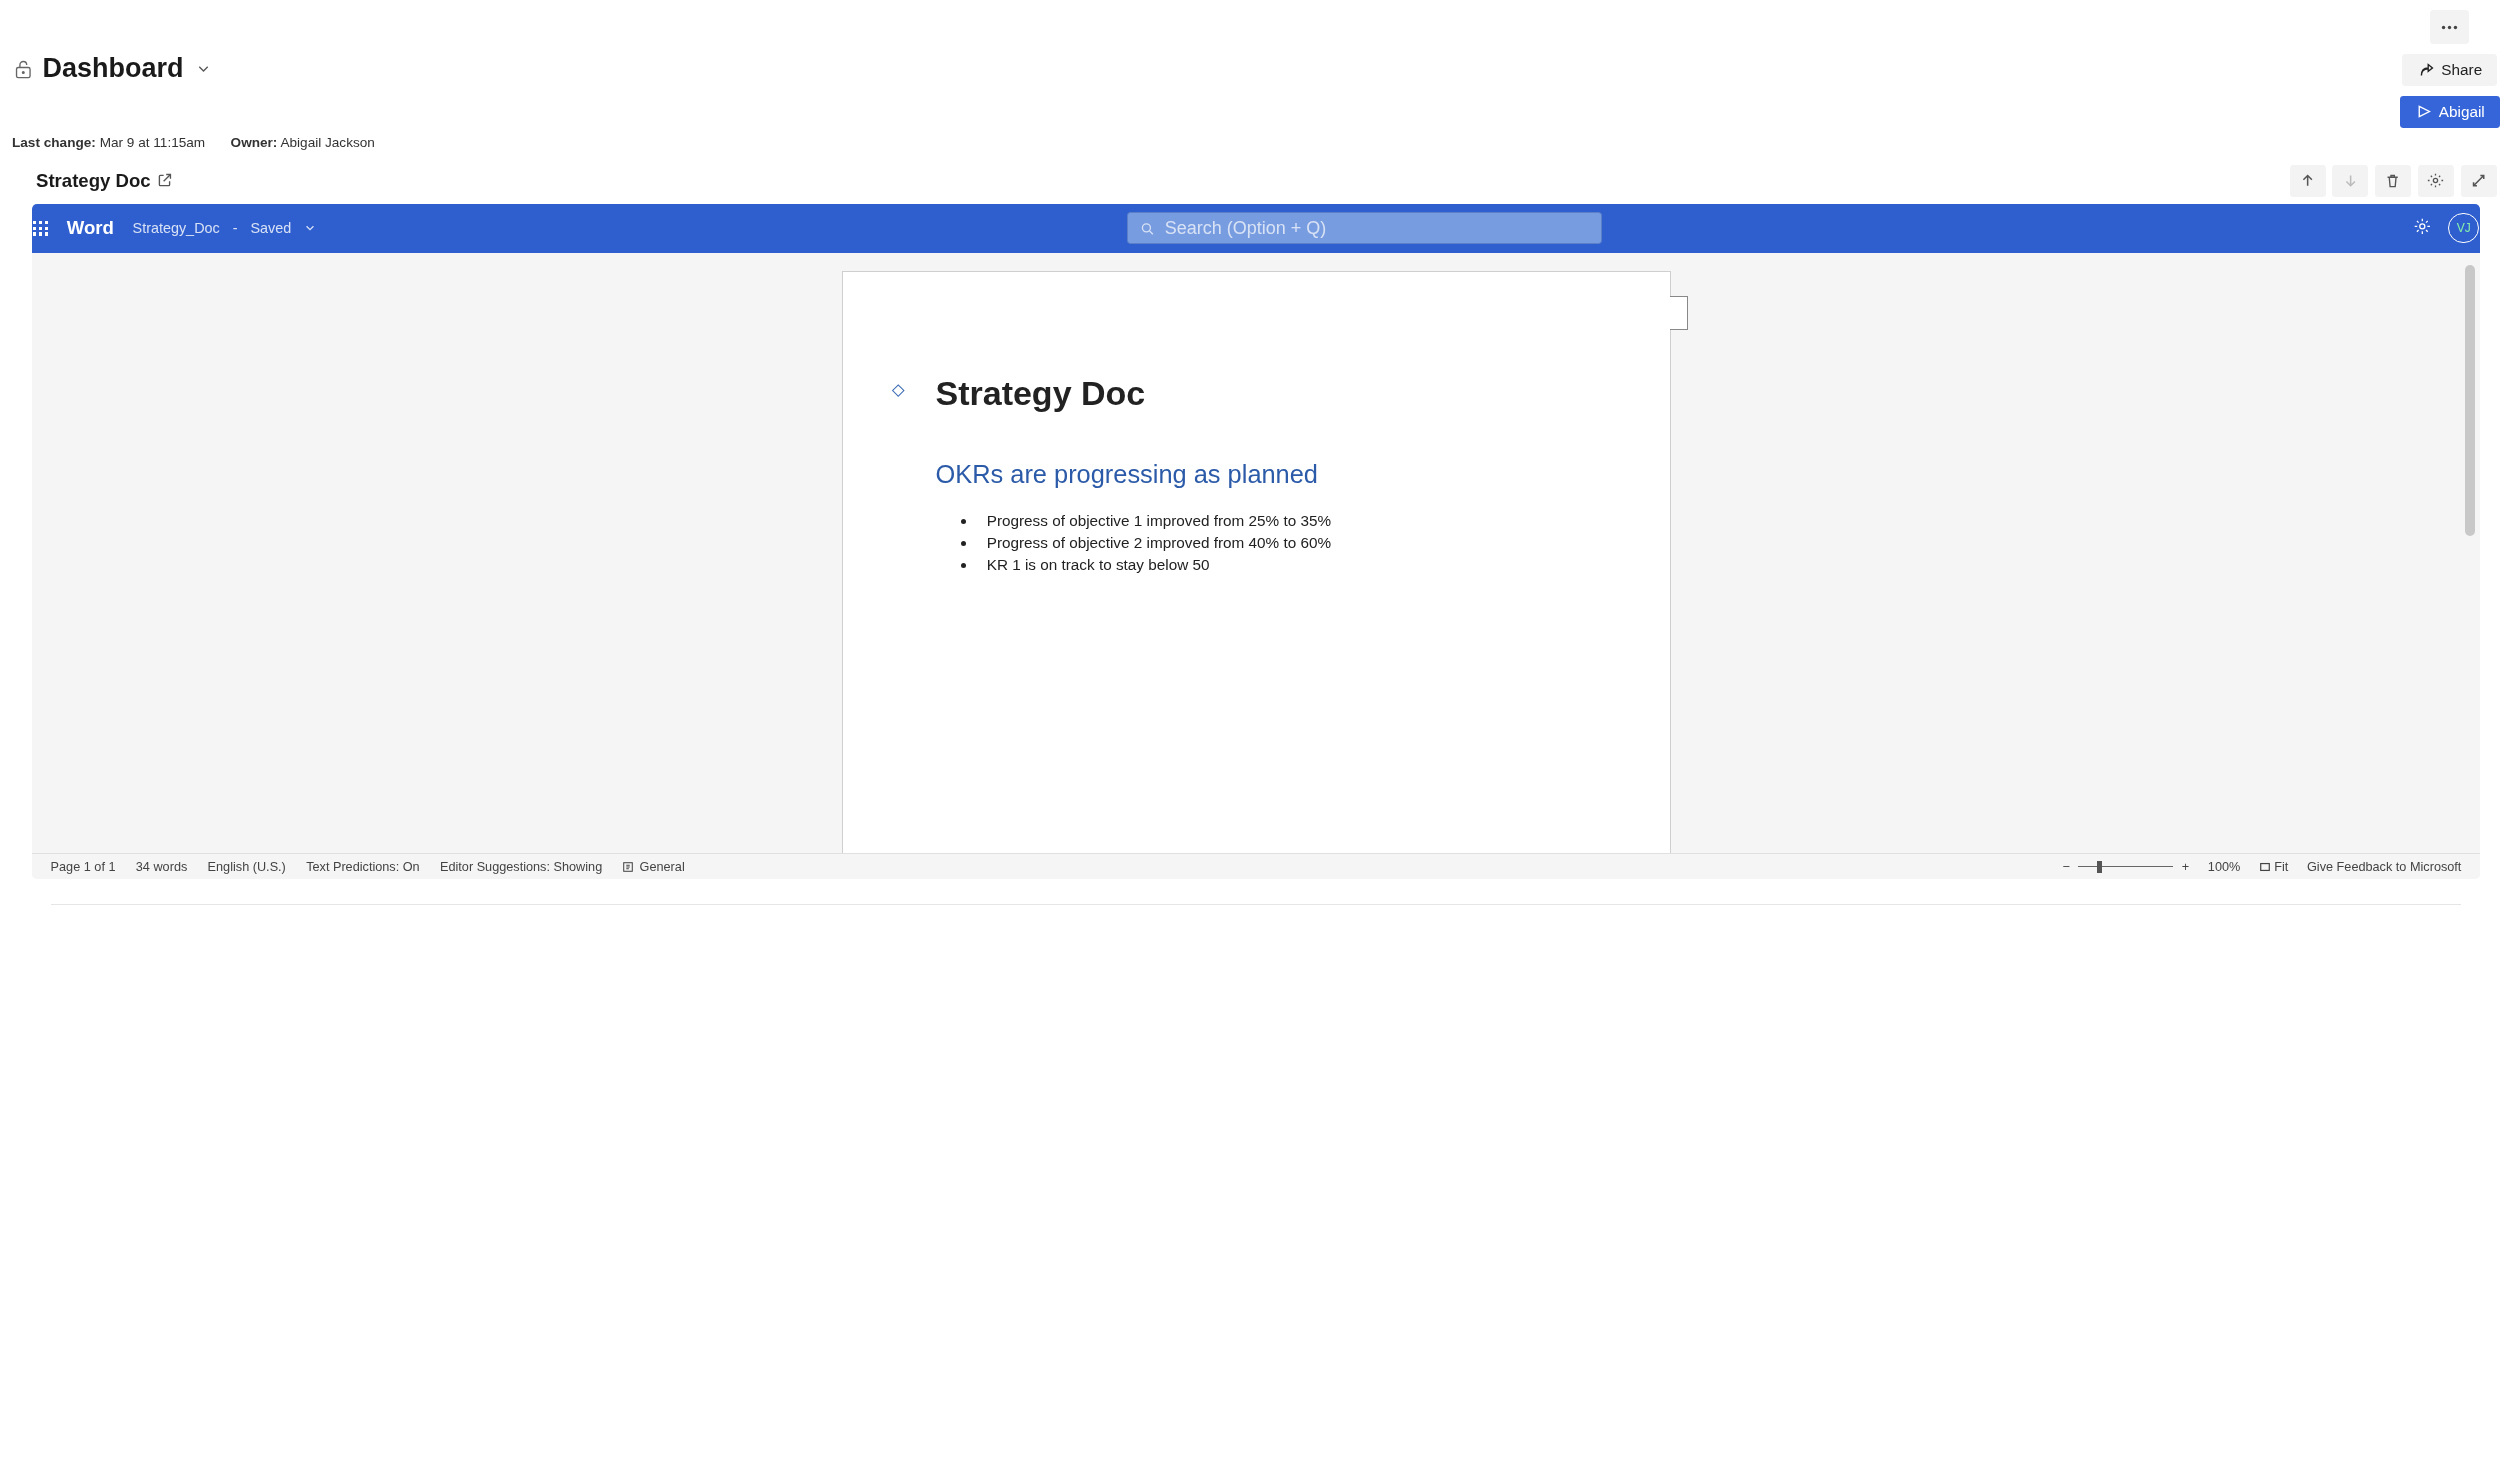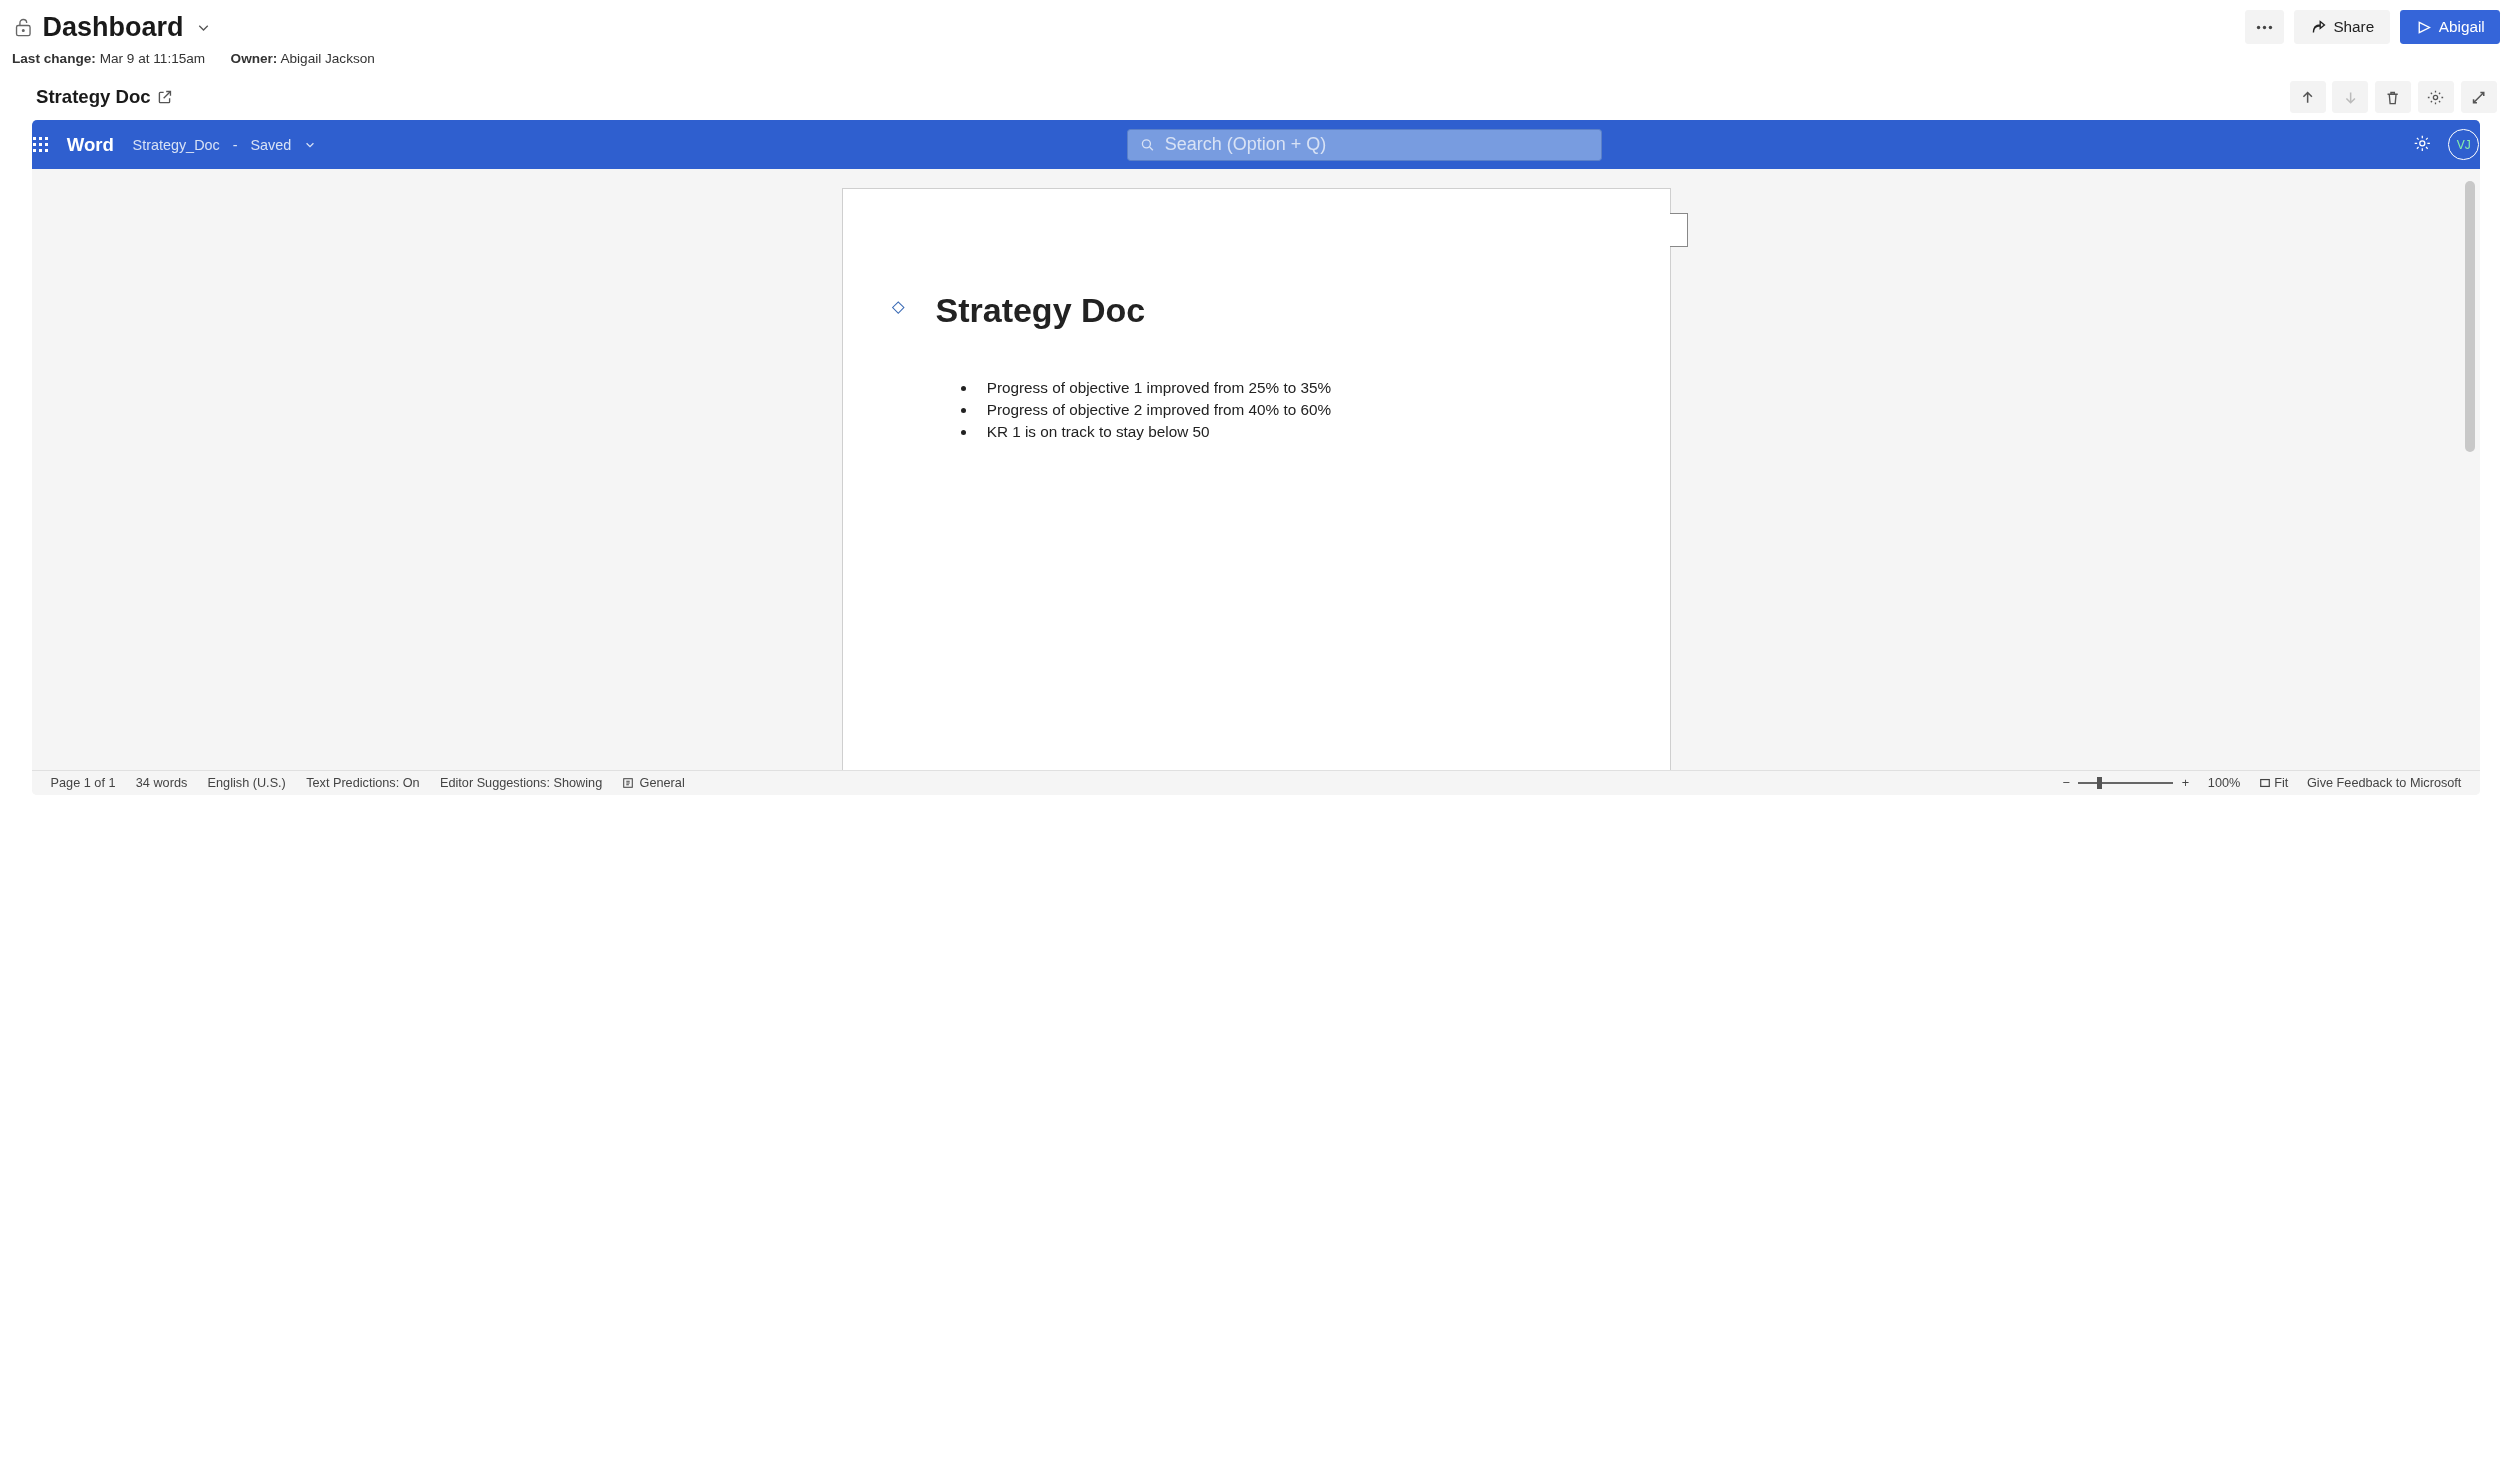--- a/index.html
+++ b/index.html
@@ -37,21 +37,23 @@
       font-weight: 600;
       color: #1a1a1a;
     }
     .chevron-down {
       color: #555;
       display: inline-flex;
       margin-left: 3.4px;
     }
     .top-right {
       display: flex;
+      align-items: center;
       gap: 10.2px;
+      flex-direction: column;
     }
     .icon-btn {
       width: 39px;
       height: 34px;
       display: flex;
       align-items: center;
       justify-content: center;
       background: #f3f3f3;
       border-radius: 3.4px;
       cursor: pointer;
@@ -459,20 +461,21 @@
       </div>
     </div>
   </div>
 
   <div class="doc-surface">
     <div class="scrollbar-track"></div>
     <div class="page">
       <div class="page-marker"></div>
       <div class="diamond-marker"></div>
       <h1 class="doc-h1">Strategy Doc</h1>
+      <h2 class="doc-h2">OKRs are progressing as planned</h2>
       <ul class="doc-list">
         <li>Progress of objective 1 improved from 25% to 35%</li>
         <li>Progress of objective 2 improved from 40% to 60%</li>
         <li>KR 1 is on track to stay below 50</li>
       </ul>
     </div>
 
     <div class="word-statusbar">
       <span>Page 1 of 1</span>
       <span>34 words</span>

